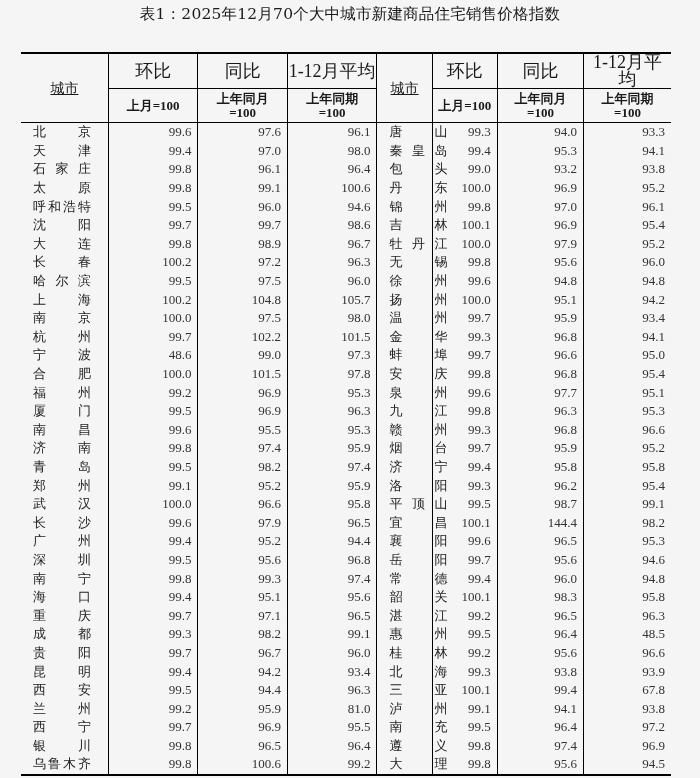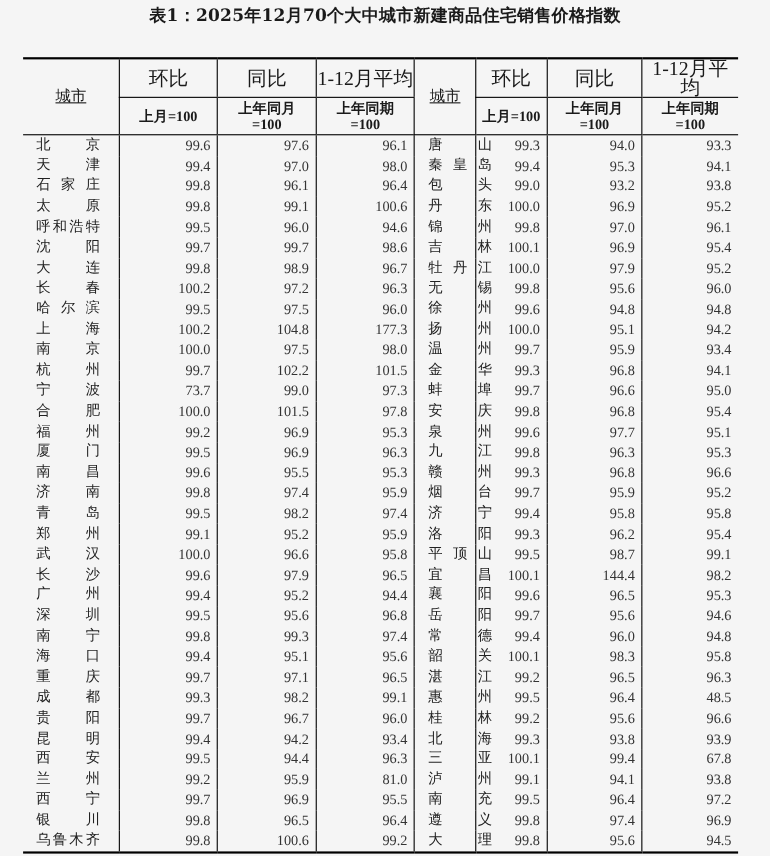--- a/index.html
+++ b/index.html
@@ -15,21 +15,21 @@
     font-family: "DejaVu Serif", "Liberation Serif", serif;
     color: #1a1a1a;
   }
   .title {
     position: absolute;
     top: 4px;
     left: 0;
     width: 700px;
     text-align: center;
     font-size: 15.5px;
-    font-weight: bold;
+    font-weight: normal;
     letter-spacing: 0.2px;
   }
   table.price-table {
     position: absolute;
     top: 52px;
     left: 21px;
     width: 480px;
     border-collapse: collapse;
     table-layout: fixed;
     font-family: "Liberation Serif", "DejaVu Serif", serif;
@@ -315,21 +315,21 @@
       </tr>
       <tr>
         <td class="city">
           <div class="city-name">
             <span>上</span>
             <span>海</span>
           </div>
         </td>
         <td class="num vb">100.2</td>
         <td class="num vb">104.8</td>
-        <td class="num vb">177.3</td>
+        <td class="num vb">105.7</td>
         <td class="city vb">
           <div class="city-name">
             <span>扬</span>
             <span>州</span>
           </div>
         </td>
         <td class="num vb">100.0</td>
         <td class="num vb">95.1</td>
         <td class="num vb">94.2</td>
       </tr>
@@ -373,21 +373,21 @@
         <td class="num vb">96.8</td>
         <td class="num vb">94.1</td>
       </tr>
       <tr>
         <td class="city">
           <div class="city-name">
             <span>宁</span>
             <span>波</span>
           </div>
         </td>
-        <td class="num vb">73.7</td>
+        <td class="num vb">48.6</td>
         <td class="num vb">99.0</td>
         <td class="num vb">97.3</td>
         <td class="city vb">
           <div class="city-name">
             <span>蚌</span>
             <span>埠</span>
           </div>
         </td>
         <td class="num vb">99.7</td>
         <td class="num vb">96.6</td>

